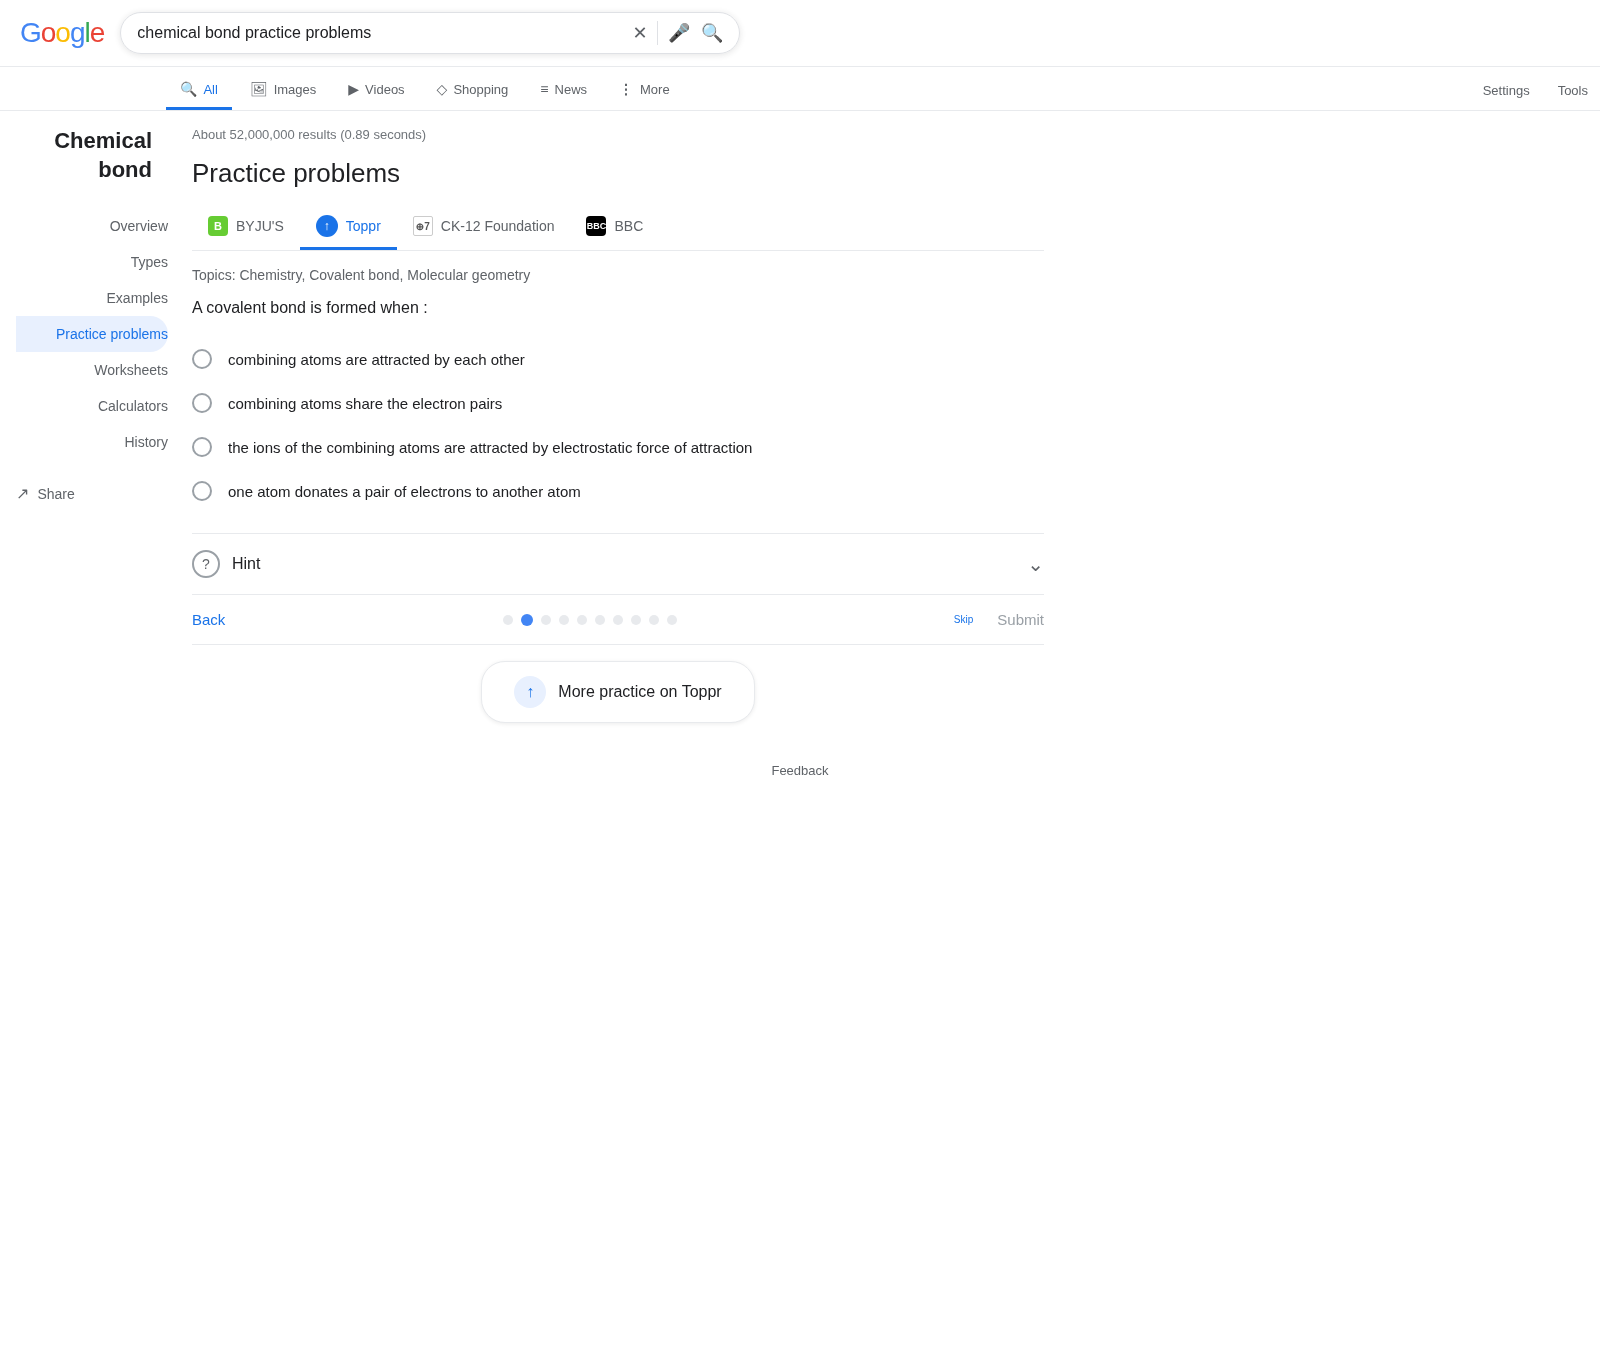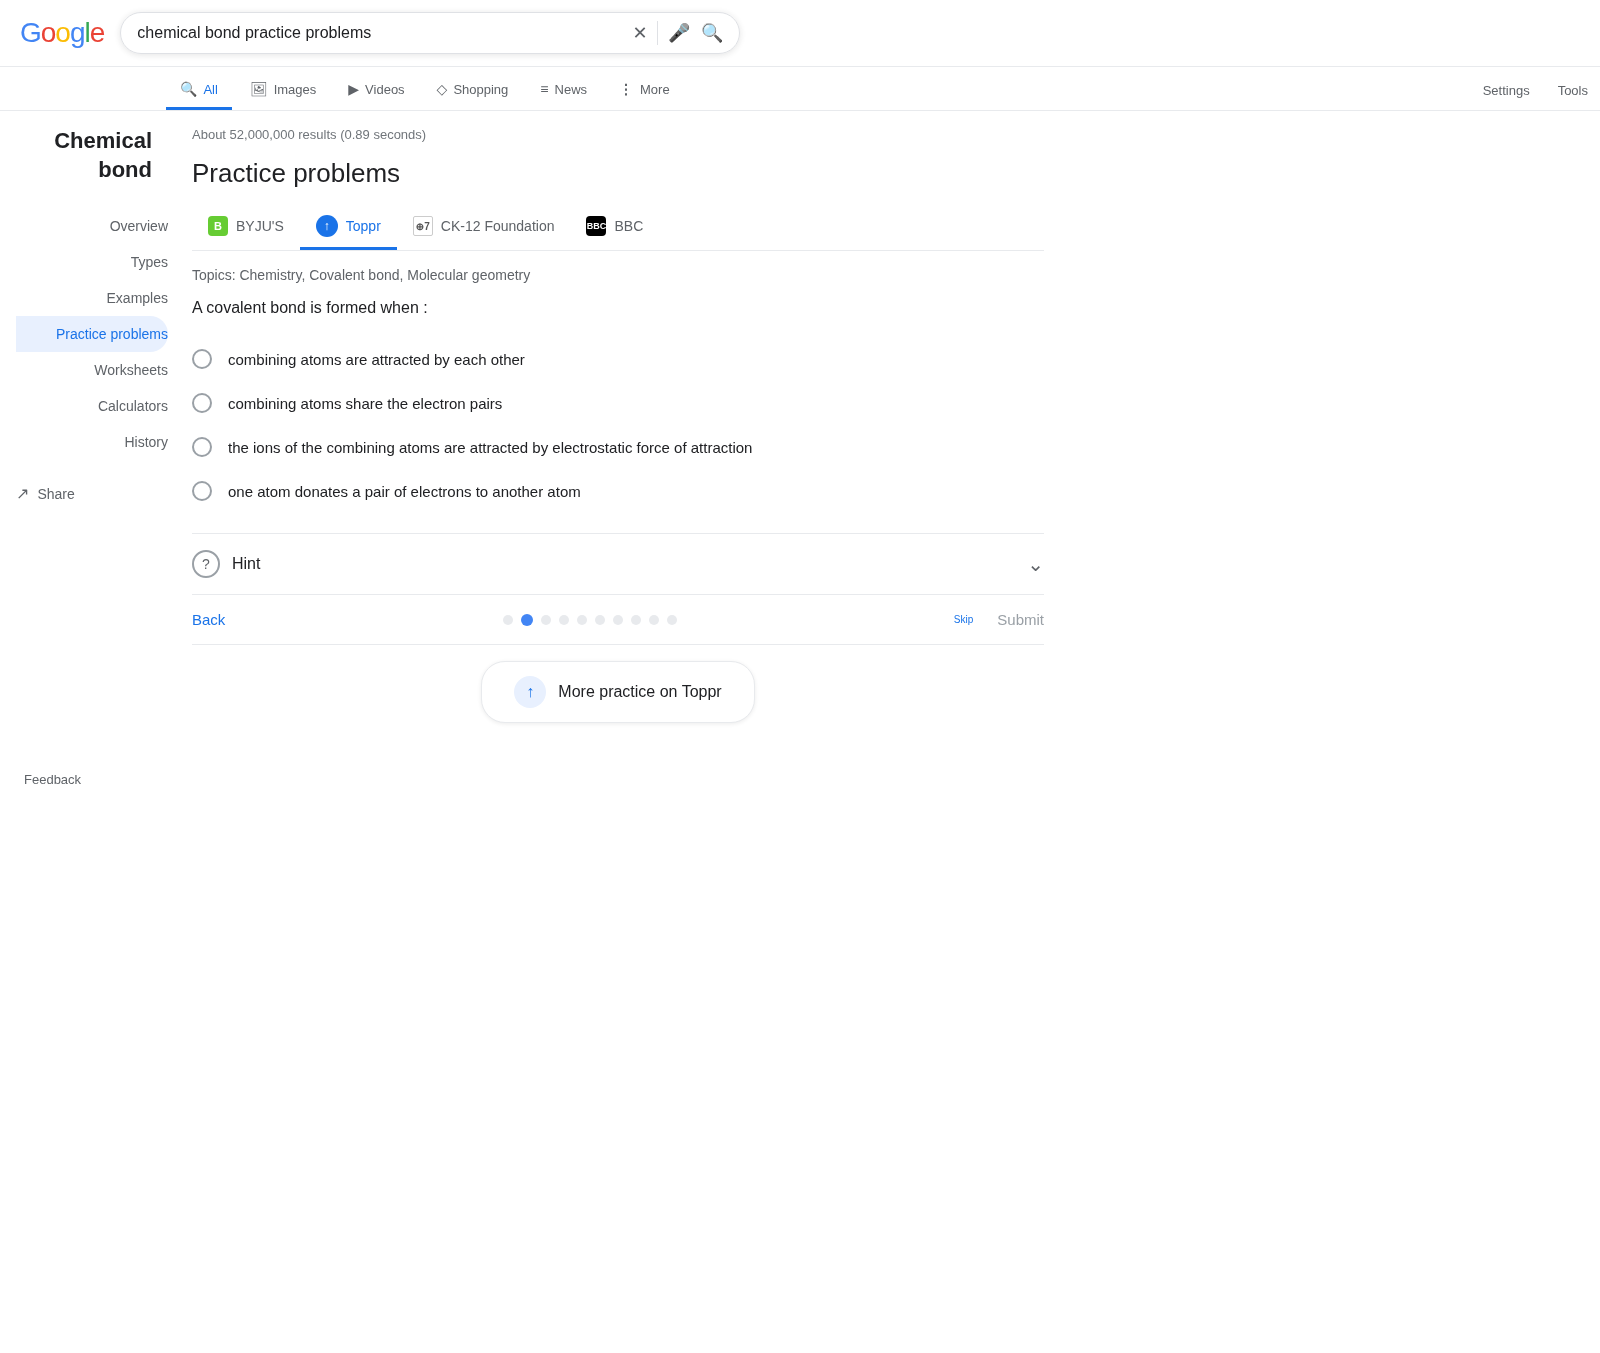--- a/index.html
+++ b/index.html
@@ -81,21 +81,21 @@
     .nav-dot.active { background: #4285f4; width: 12px; height: 12px; }
     .nav-skip { font-size: 10px; color: #1a73e8; cursor: pointer; font-weight: 500; background: none; border: none; }
     .nav-submit { font-size: 15px; color: #9aa0a6; cursor: default; background: none; border: none; }
 
     
     .more-practice-wrapper { display: flex; justify-content: center; padding: 16px 0 32px; border-top: 1px solid #e8eaed; }
     .more-practice-btn { display: flex; align-items: center; gap: 12px; padding: 14px 32px; border: 1px solid #e8eaed; border-radius: 24px; background: #fff; cursor: pointer; font-size: 16px; color: #202124; box-shadow: 0 1px 4px rgba(0,0,0,.08); }
     .toppr-circle { width: 32px; height: 32px; border-radius: 50%; background: #e8f0fe; display: flex; align-items: center; justify-content: center; }
 
     
-    .feedback-bar { display: flex; justify-content: flex-start; padding: 8px 24px 16px; margin-top: 9px; }
+    .feedback-bar { display: flex; justify-content: center; padding: 8px 24px 16px; }
     .feedback-btn { font-size: 13px; color: #5f6368; cursor: pointer; background: none; border: none; }
 
     
     .x-icon { font-size: 18px; color: #5f6368; }
     .mic-icon { font-size: 18px; }
     .search-icon-blue { font-size: 18px; color: #4285f4; }
 
     .more-dots { letter-spacing: 1px; font-weight: bold; }
   </style>
 </head>

